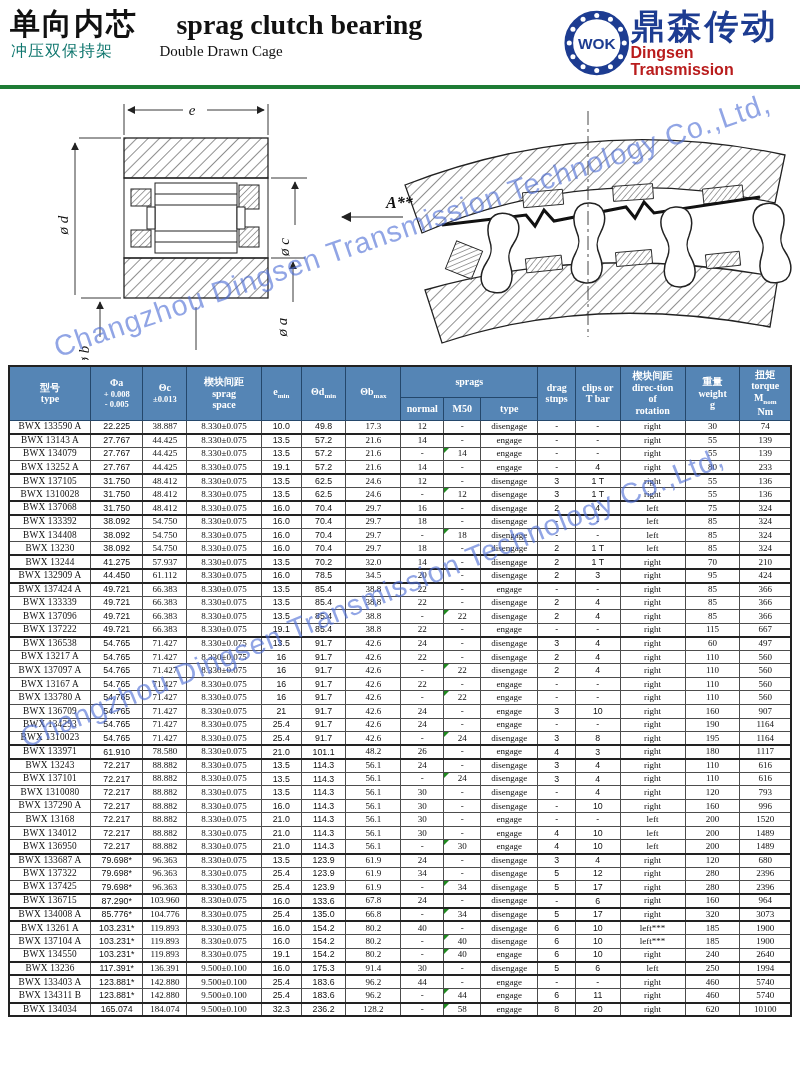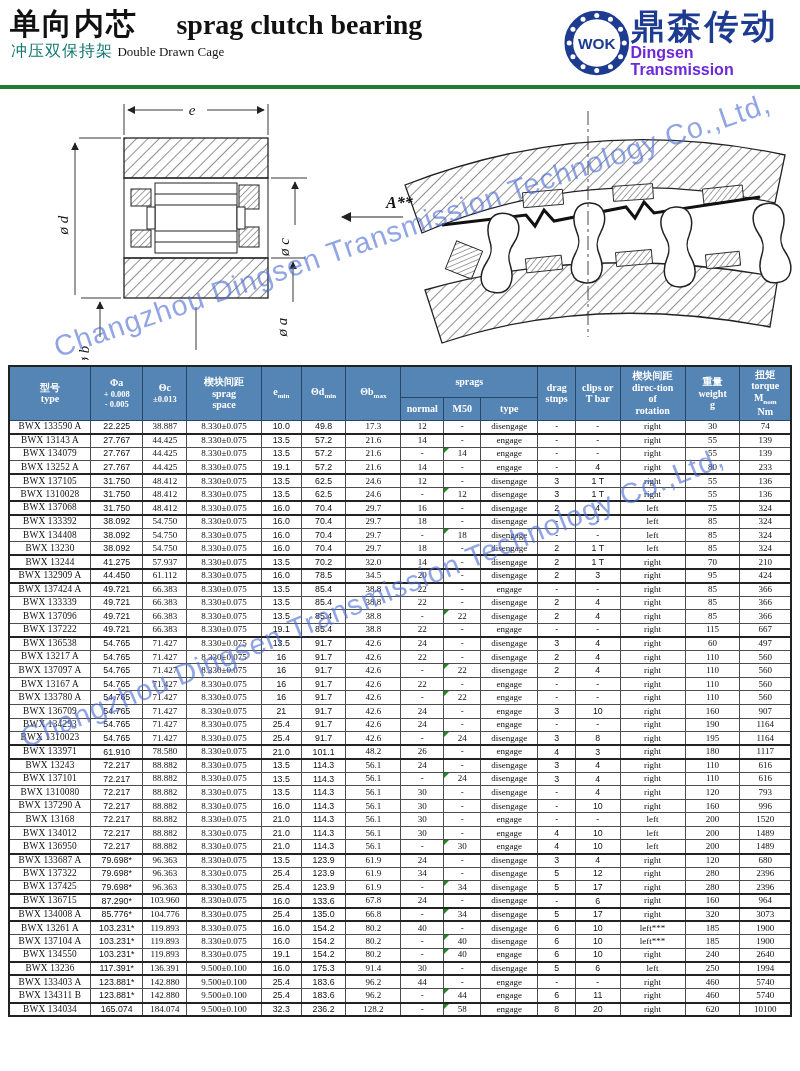--- a/index.html
+++ b/index.html
@@ -6,25 +6,25 @@
   body { background:#888; font-family:"Liberation Sans", sans-serif; }
   .page { position:relative; width:800px; height:1071px; background:#fff; margin:0 auto; overflow:hidden; }
 
   
   .hdr { position:absolute; left:0; top:0; width:800px; height:84px; }
   .hdr-row1 { position:absolute; left:10px; top:4px; white-space:nowrap; }
   .cn-title { font-family:"Liberation Sans", sans-serif; font-weight:bold; font-size:30px; color:#111; letter-spacing:2px; }
   .en-title { font-family:"Liberation Serif", serif; font-weight:bold; font-size:28px; color:#111; margin-left:34px; }
   .hdr-row2 { position:absolute; left:11px; top:41px; white-space:nowrap; }
   .cn-sub { font-family:"Liberation Serif", serif; font-size:16px; color:#0f766e; letter-spacing:1px; }
-  .en-sub { font-family:"Liberation Serif", serif; font-size:13px; color:#111; }
+  .en-sub { font-family:"Liberation Serif", serif; font-size:15px; color:#111; margin-left:42px; }
   .logo { position:absolute; left:563px; top:8px; display:flex; align-items:center; }
   .brand { }
   .brand-cn { font-family:"Liberation Sans", sans-serif; font-weight:bold; font-size:34px; line-height:36px; color:#1d3c91; letter-spacing:3px; }
-  .brand-en { font-family:"Liberation Sans", sans-serif; font-weight:bold; font-size:16px; line-height:17px; color:#6d28d9; }
+  .brand-en { font-family:"Liberation Sans", sans-serif; font-weight:bold; font-size:16px; line-height:17px; color:#b91c1c; }
   .rule { position:absolute; left:0; top:85px; width:800px; height:4px; background:#1e7c35; }
 
   
   .draw-left  { position:absolute; left:55px;  top:95px; width:340px; height:265px; }
   .draw-right { position:absolute; left:330px; top:95px; width:470px; height:265px; }
   .dim { font-family:"Liberation Serif", serif; font-style:italic; font-size:15px; fill:#111; }
   .sec { font-family:"Liberation Serif", serif; font-style:italic; font-weight:bold; font-size:16px; fill:#111; }
 
   
   .wm { position:absolute; z-index:6; white-space:nowrap; pointer-events:none;

